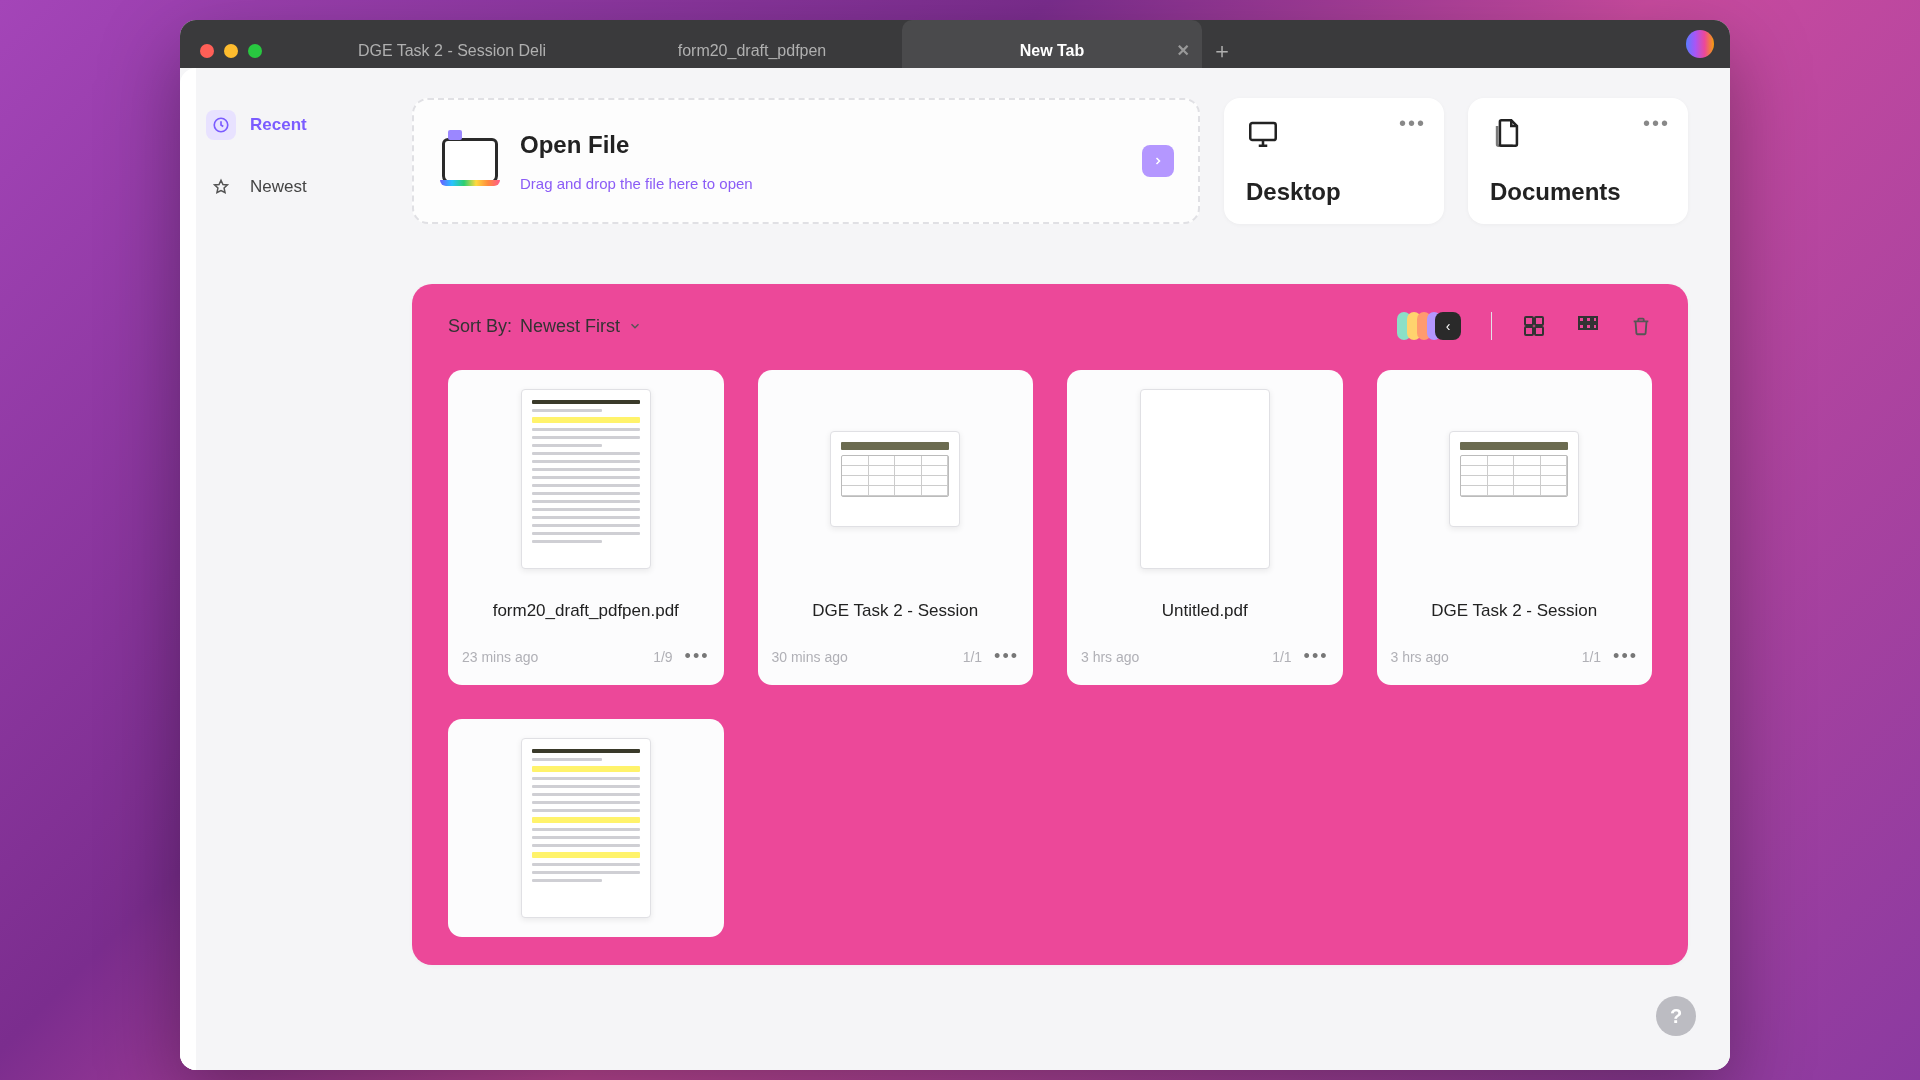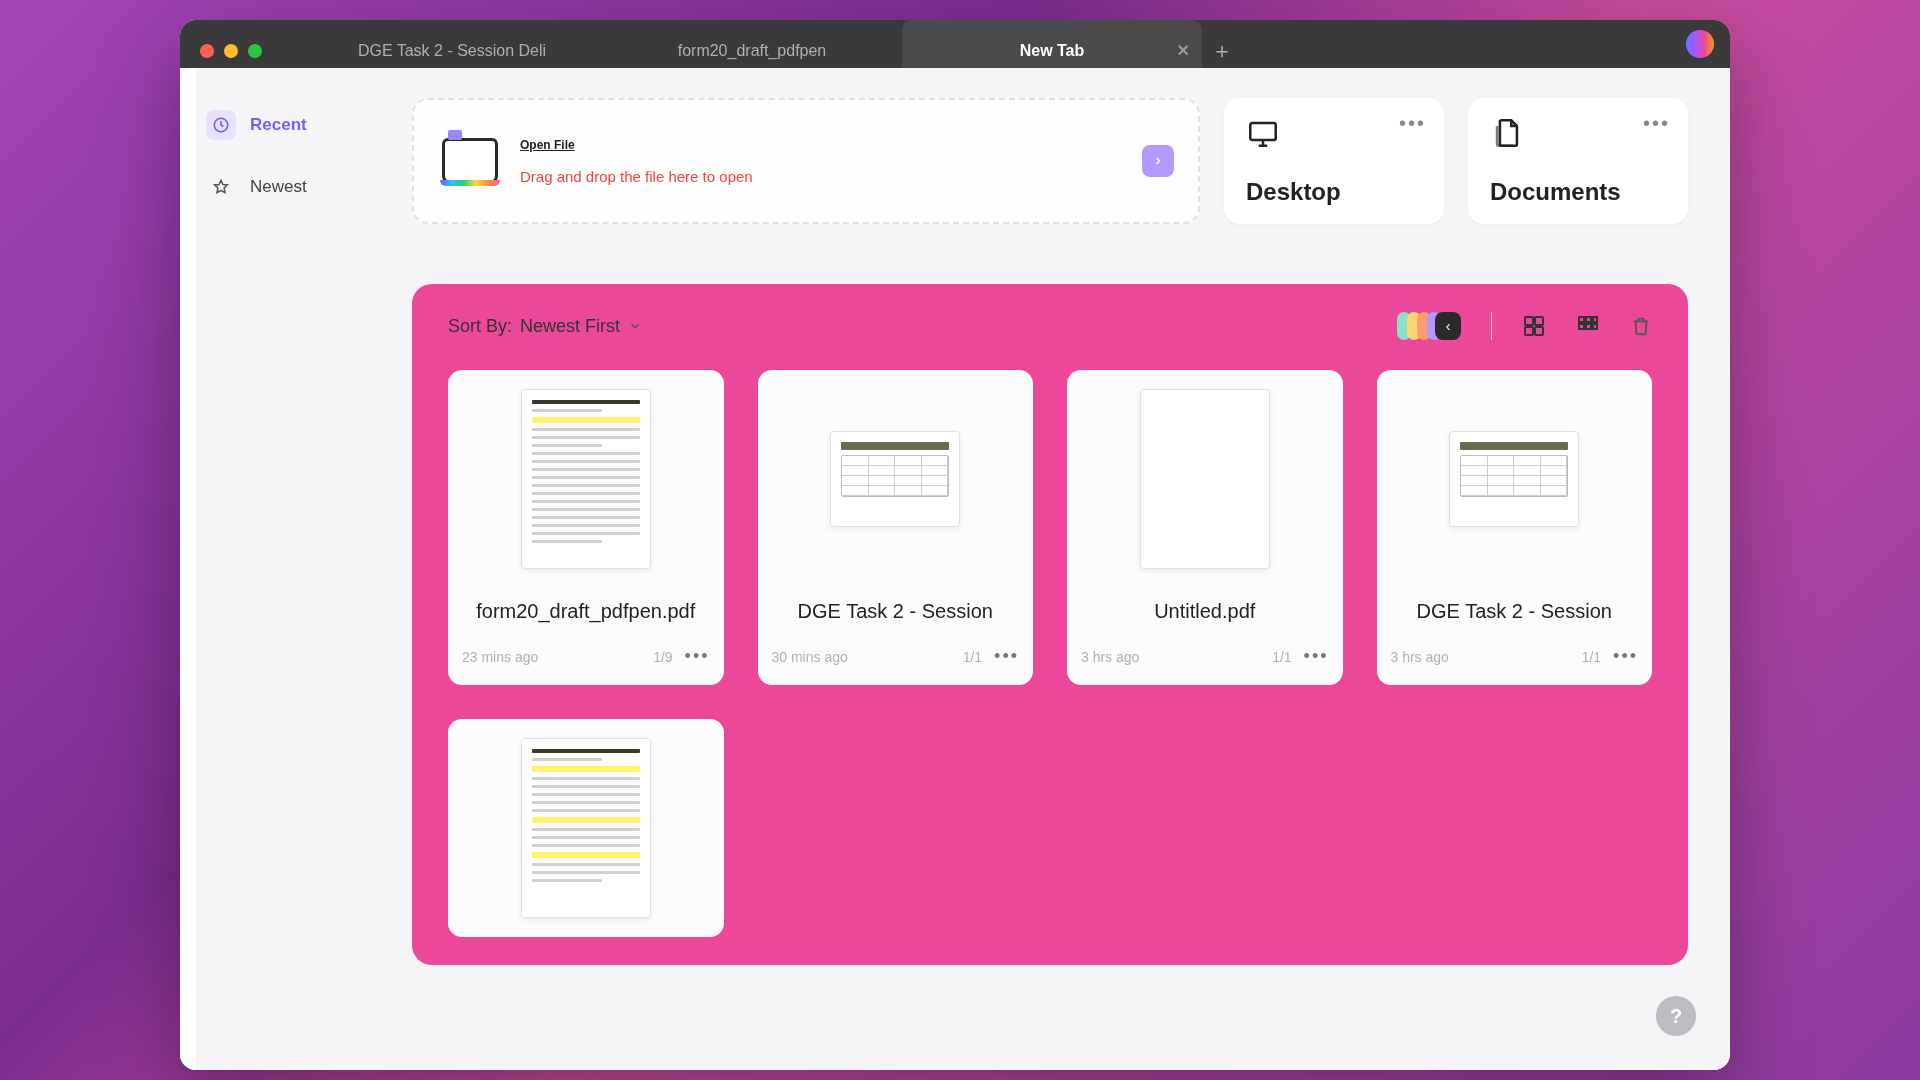--- a/index.html
+++ b/index.html
@@ -68,22 +68,22 @@
 .folder-ic::before {
   content:""; position:absolute; inset:0; border:3px solid #2a2a2a; border-radius:6px 6px 8px 8px;
   background:#fff;
 }
 .folder-ic::after {
   content:""; position:absolute; left:-2px; right:-2px; height:6px; bottom:-2px;
   background:linear-gradient(90deg,#6b5bff,#28c3ff,#2ccf71,#ffd93d,#ff8b3d,#ff5a8a);
   border-radius:0 0 8px 8px;
 }
 .folder-tab { position:absolute; top:-8px; left:6px; width:14px; height:10px; background:#9b87ff; border-radius:2px; }
-.open-text h3 { font-size:12px; font-weight:600; color:#222; margin-bottom:16px;text-decoration:underline; }
-.open-text p { font-size:15px; color:#ef4444; }
+.open-text h3 { font-size:24px; font-weight:600; color:#222; margin-bottom:16px; }
+.open-text p { font-size:15px; color:#8b5cf6; }
 .open-arrow-btn {
   position:absolute; right:24px; top:50%; transform:translateY(-50%);
   width:32px; height:32px; background:#b497ff; border-radius:8px;
   display:flex; align-items:center; justify-content:center; color:#fff; cursor:pointer;
 }
 
 .quick-card {
   width:220px; background:#fff; border-radius:16px; padding:18px 22px;
   box-shadow:0 1px 4px rgba(0,0,0,0.04); position:relative;
 }
@@ -119,21 +119,21 @@
 .doc-page.wide { width:130px; height:96px; }
 .doc-page.blank { width:130px; height:180px; }
 .doc-hdr { height:4px; background:#3a3a2a; border-radius:1px; }
 .doc-ln { height:3px; background:#cfcfd4; border-radius:1px; }
 .doc-ln.sh { width:65%; }
 .doc-hl { height:6px; background:#fff36b; border-radius:1px; }
 .doc-tbl { border:1px solid #bbb; border-radius:2px; }
 .doc-tbl-row { display:flex; }
 .doc-tbl-cell { flex:1; height:10px; border-right:1px solid #ccc; border-bottom:1px solid #ccc; }
 
-.file-name { text-align:center; font-size:20px; color:#222; font-weight:500; line-height:1.35; margin-bottom:12px; min-height:46px; display:flex; align-items:center; justify-content:center; }
+.file-name { text-align:center; font-size:17px; color:#222; font-weight:500; line-height:1.35; margin-bottom:12px; min-height:46px; display:flex; align-items:center; justify-content:center; }
 .file-meta { display:flex; align-items:center; font-size:14px; color:#b0b0b6; }
 .file-meta .pages { margin-left:auto; margin-right:12px; }
 .file-more { color:#777; font-size:18px; letter-spacing:2px; cursor:pointer; }
 
 .help-fab {
   position:absolute; right:34px; bottom:34px; width:40px; height:40px;
   background:#bcbcc2; border-radius:50%; display:flex; align-items:center; justify-content:center;
   color:#fff; font-size:20px; font-weight:700; cursor:pointer;
 }
 

